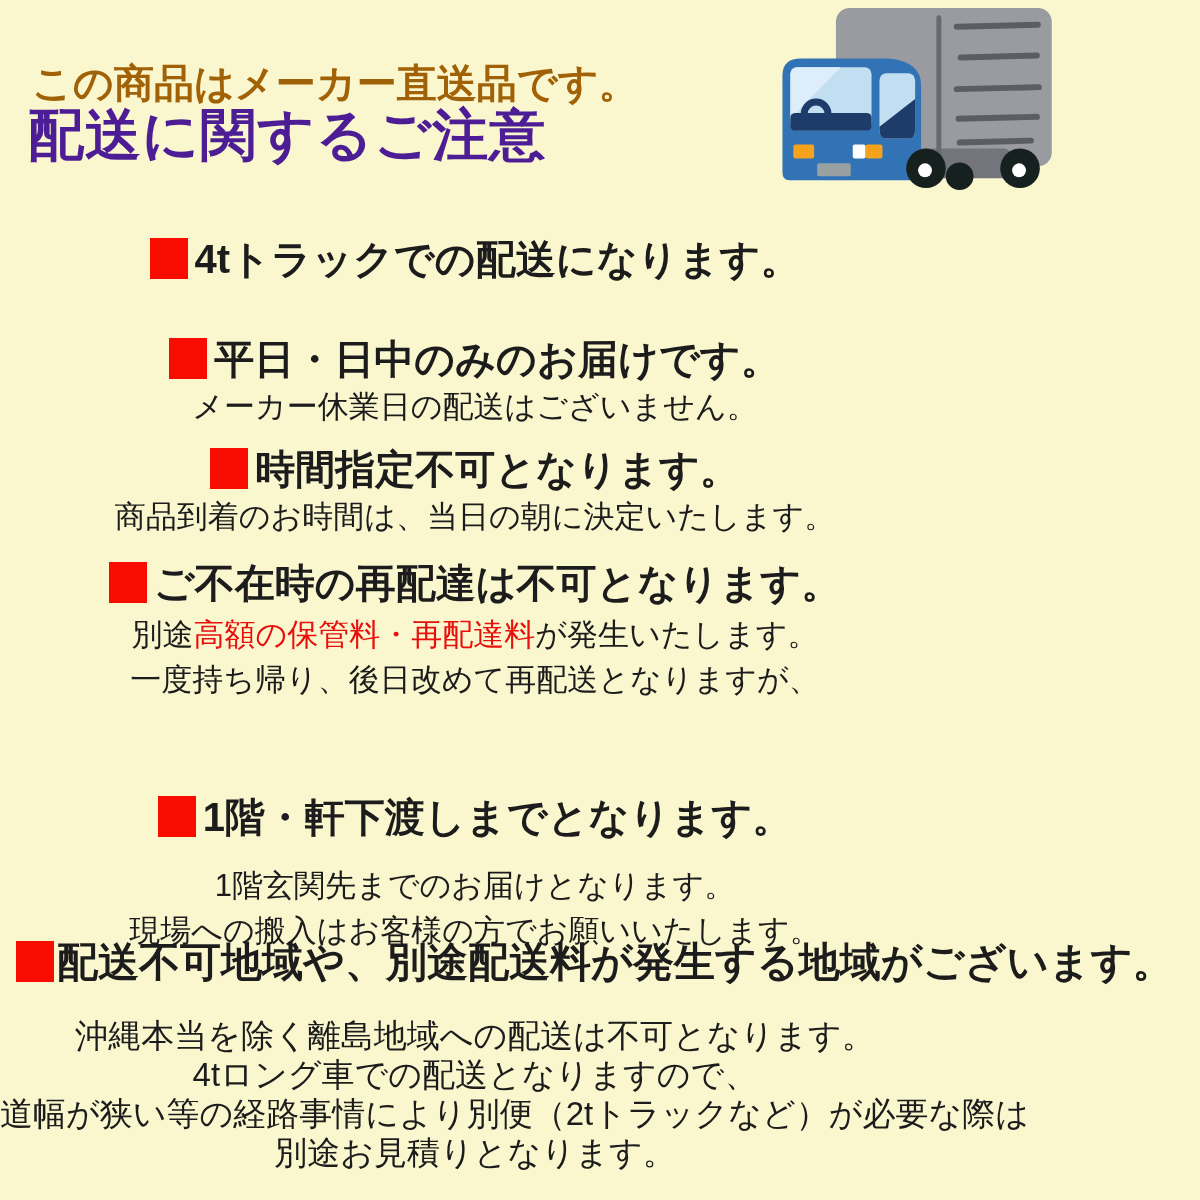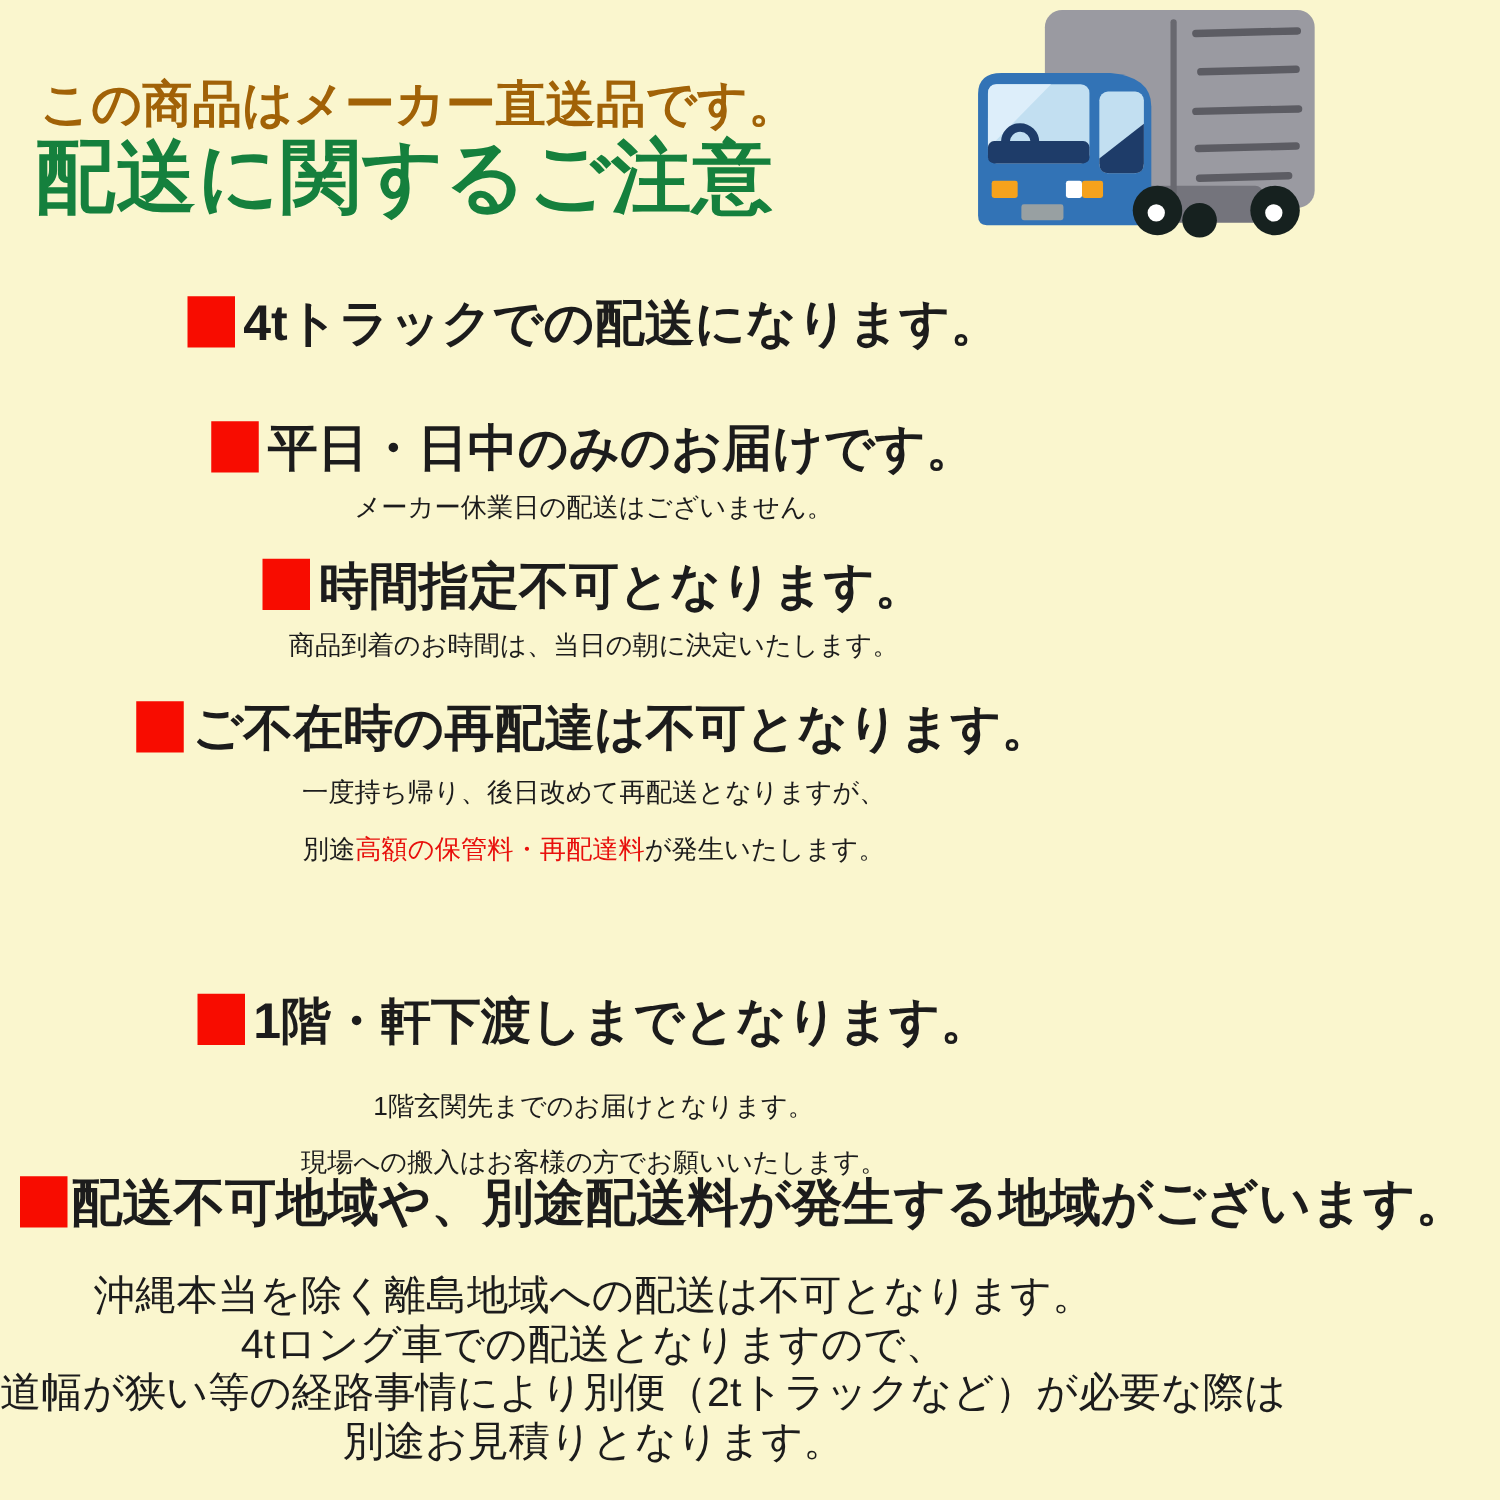--- a/index.html
+++ b/index.html
@@ -23,23 +23,23 @@
     font-weight: 600;
     letter-spacing: 0px;
     color: #a16207;
     white-space: nowrap;
   }
 
   .title {
     position: absolute;
     left: 28px;
     top: 98px;
-    font-size: 64px;
+    font-size: 56px;
     font-weight: 700;
-    color: #15803d;
+    color: #4c1d95;
     letter-spacing: 1px;
     white-space: nowrap;
   }
 
   .truck {
     position: absolute;
     left: 776px;
     top: 2px;
     width: 300px;
     height: 198px;
@@ -62,21 +62,21 @@
 
   .bullet {
     display: inline-block;
     width: 38px;
     height: 41px;
     background: #f80c00;
     margin-right: 7px;
     vertical-align: -6px;
   }
 
-  .subs { font-size: 21px; font-weight: 500; line-height: 45px; color: #1c1c1c; }
+  .subs { font-size: 31px; font-weight: 500; line-height: 45px; color: #1c1c1c; }
   .sub { display: block; }
 
   .s1 { top: 234px; }
   .s2 { top: 334px; }
   .s3 { top: 444px; }
   .s4 { top: 558px; }
   .s4 .subs { margin-top: 4px; }
   .s5 { top: 792px; }
   .s5 .subs { margin-top: 21px; }
 
@@ -151,22 +151,22 @@
   <div class="section s3">
     <div class="head"><span class="bullet"></span><span>時間指定不可となります。</span></div>
     <div class="subs">
       <span class="sub">商品到着のお時間は、当日の朝に決定いたします。</span>
     </div>
   </div>
 
   <div class="section s4">
     <div class="head"><span class="bullet"></span><span>ご不在時の再配達は不可となります。</span></div>
     <div class="subs">
+      <span class="sub"><span>別途</span><span class="red-text">高額の保管料・再配達料</span><span>が発生いたします。</span></span>
       <span class="sub">一度持ち帰り、後日改めて再配送となりますが、</span>
-      <span class="sub"><span>別途</span><span class="red-text">高額の保管料・再配達料</span><span>が発生いたします。</span></span>
     </div>
   </div>
 
   <div class="section s5">
     <div class="head"><span class="bullet"></span><span>1階・軒下渡しまでとなります。</span></div>
     <div class="subs">
       <span class="sub">1階玄関先までのお届けとなります。</span>
       <span class="sub">現場への搬入はお客様の方でお願いいたします。</span>
     </div>
   </div>

